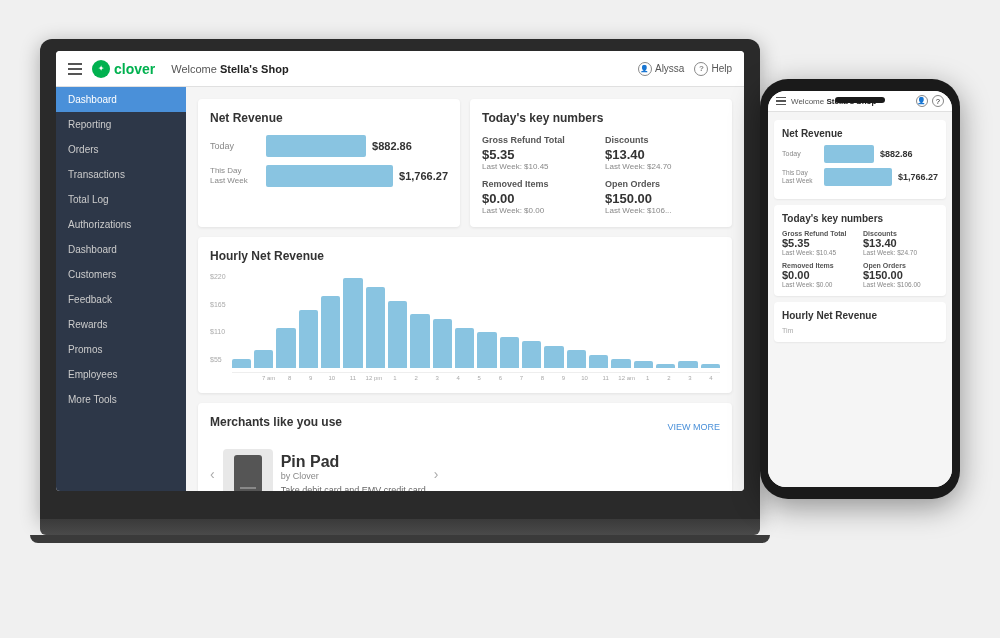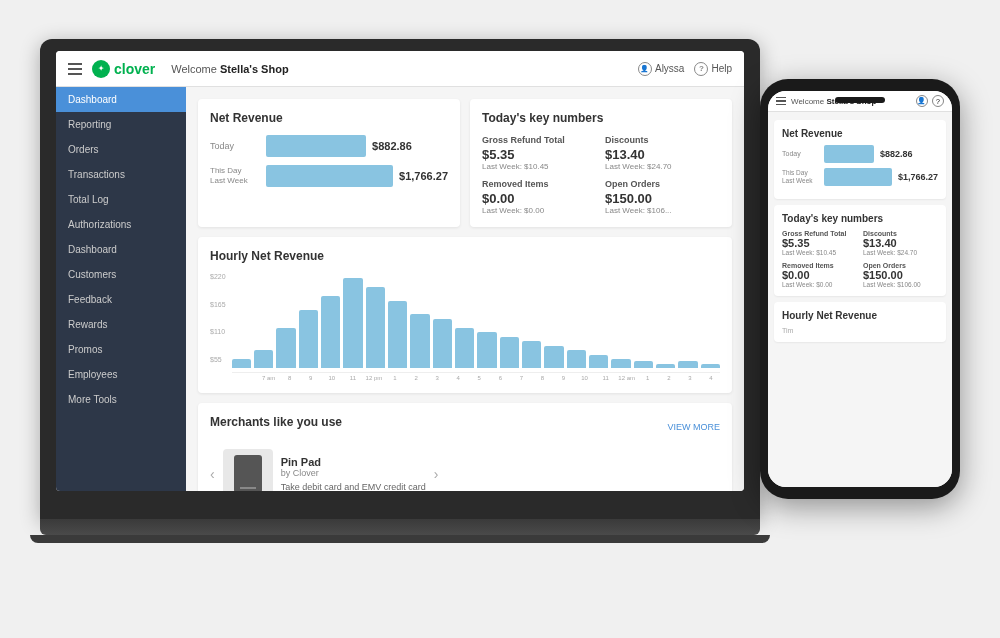--- a/index.html
+++ b/index.html
@@ -360,21 +360,21 @@
       position: absolute;
       bottom: 4px;
       left: 50%;
       transform: translateX(-50%);
       width: 16px;
       height: 2px;
       background: #888;
     }
     .merchant-info {}
     .merchant-name {
-      font-size: 11px;
+      font-size: 16px;
       font-weight: 600;
       color: #333;
     }
     .merchant-by {
       font-size: 9px;
       color: #888;
     }
     .merchant-desc {
       font-size: 9px;
       color: #666;

